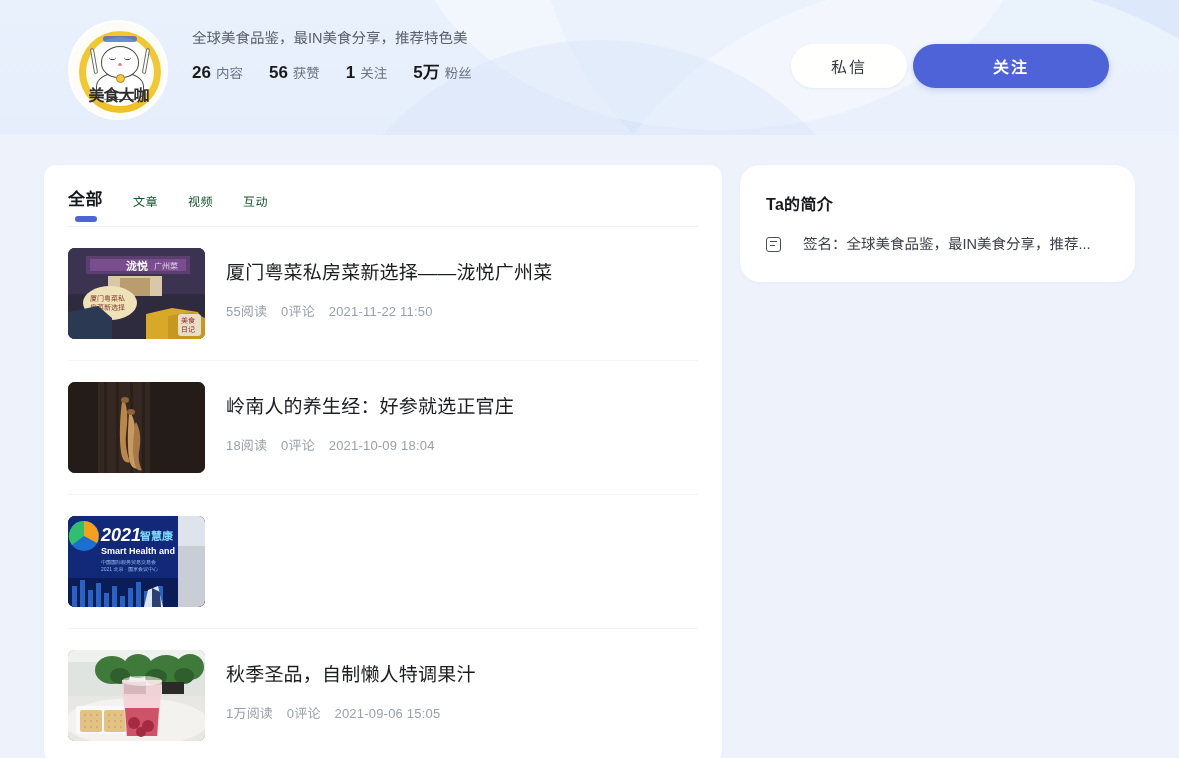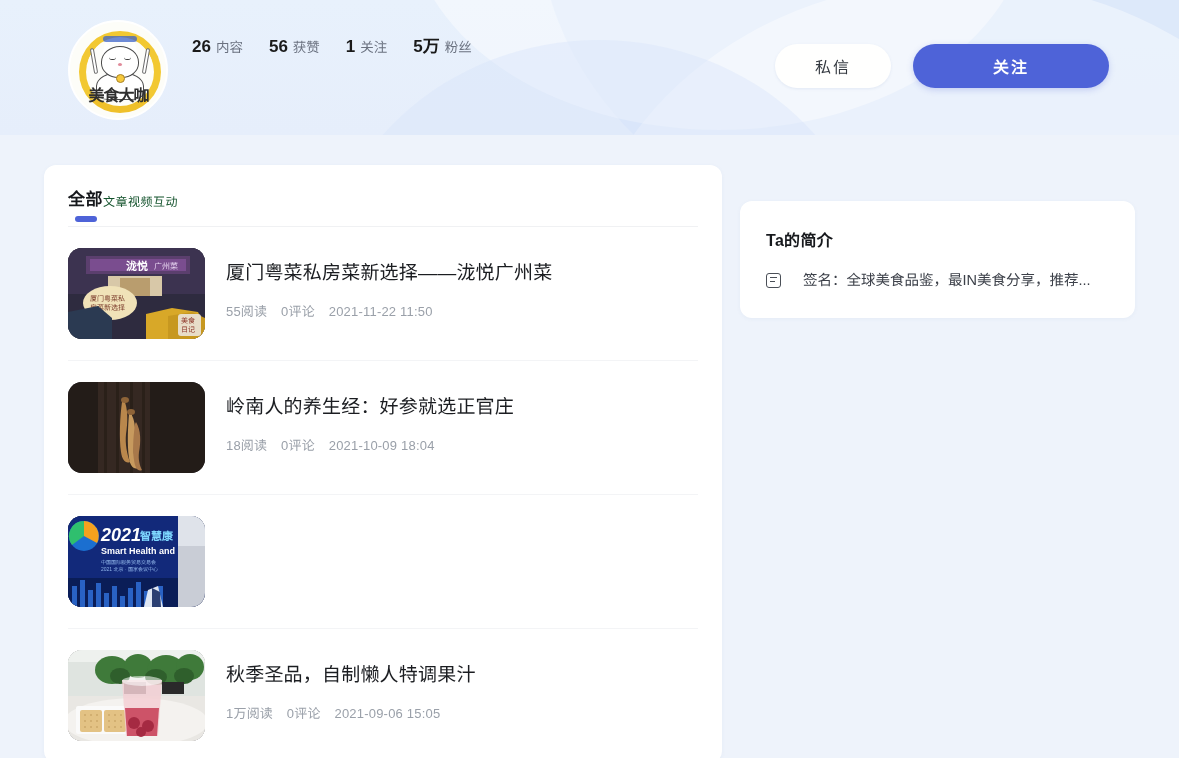--- a/index.html
+++ b/index.html
@@ -188,21 +188,21 @@
   }
   .stat-label {
     font-size: 13.5px;
     color: #6b7280;
   }
 
   
   .actions {
     display: flex;
     align-items: center;
-    gap: 22px;
+    gap: 6px;
     margin-top: 32px;
     margin-right: 30px;
     flex: none;
   }
   .btn {
     border: none;
     cursor: pointer;
     font-family: inherit;
     border-radius: 22px;
     height: 44px;
@@ -237,20 +237,21 @@
     background: #ffffff;
     border-radius: 12px;
     box-shadow: 0 1px 4px rgba(60,90,150,.05);
     padding: 0 24px;
     min-height: 594px;
   }
 
   .tabs {
     display: flex;
     align-items: flex-end;
+    gap: 30px;
     height: 62px;
     border-bottom: 1px solid #f0f1f3;
     padding-bottom: 0;
     position: relative;
   }
   .tab {
     position: relative;
     font-size: 12px;
     color: #14532d;
     cursor: pointer;
@@ -284,21 +285,21 @@
     gap: 21px;
     padding: 21px 0 21px 0;
     border-bottom: 1px solid #f3f4f6;
     cursor: pointer;
   }
   .article:last-child { border-bottom: 1px solid #f3f4f6; }
 
   .thumb {
     width: 137px;
     height: 91px;
-    border-radius: 14px;
+    border-radius: 7px;
     flex: none;
     overflow: hidden;
     position: relative;
     background: #2b2b33;
   }
   .thumb svg { display: block; width: 100%; height: 100%; }
 
   .art-body {
     flex: 1 1 auto;
     min-width: 0;
@@ -319,24 +320,23 @@
   }
   .art-meta span { margin-right: 10px; }
 
   
   .side-col {
     width: 395px;
     flex: none;
   }
   .side-card {
     background: #ffffff;
-    border-radius: 12px;
+    border-radius: 20px;
     box-shadow: 0 1px 4px rgba(60,90,150,.05);
     padding: 26px 35px 28px 26px;
-    margin-top: 36px;
   }
   .side-title {
     font-size: 16px;
     font-weight: 700;
     color: #17191d;
     letter-spacing: .3px;
   }
   .side-row {
     margin-top: 19px;
     display: flex;
@@ -392,20 +392,21 @@
       <div class="av-body"></div>
       <div class="av-cat-head"></div>
       <div class="av-eye-l"></div>
       <div class="av-eye-r"></div>
       <div class="av-nose"></div>
       <div class="av-bell"></div>
       <div class="av-text">美食大咖</div>
     </div>
 
     <div class="identity">
+      <div class="tagline">全球美食品鉴，最IN美食分享，推荐特色美</div>
 
       <div class="stats">
         <div class="stat">
           <span class="stat-num">26</span>
           <span class="stat-label">内容</span>
         </div>
         <div class="stat">
           <span class="stat-num">56</span>
           <span class="stat-label">获赞</span>
         </div>

